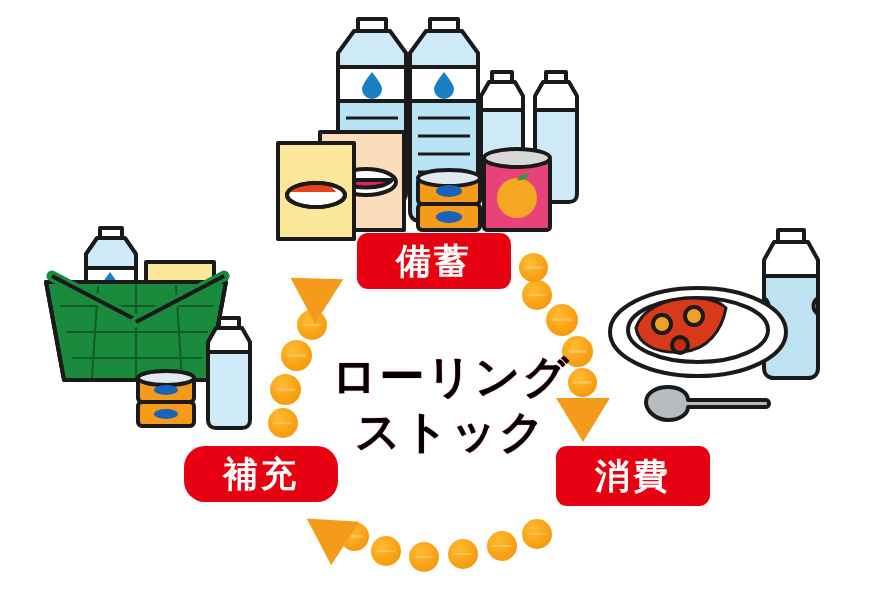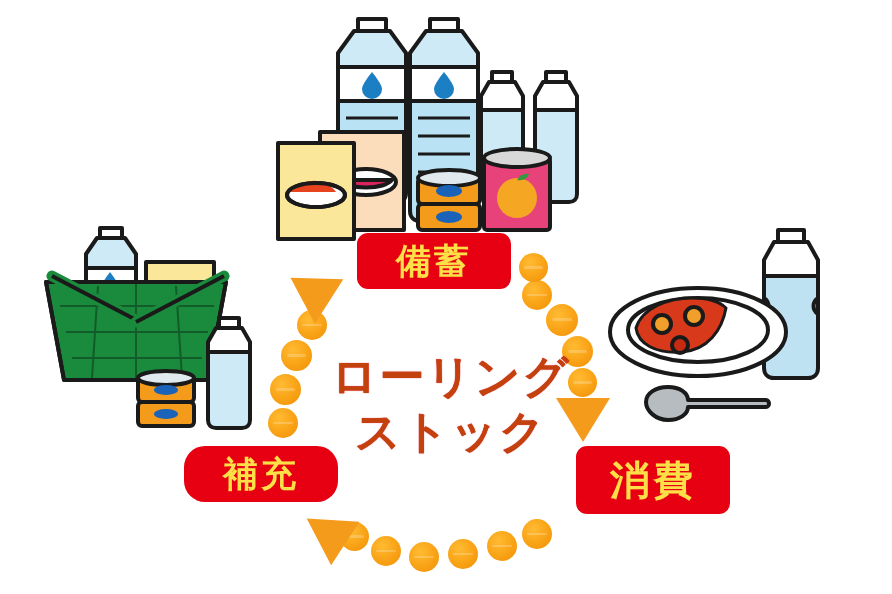--- a/index.html
+++ b/index.html
@@ -6,35 +6,35 @@
   body{width:892px;height:594px;overflow:hidden;
        font-family:"DejaVu Sans","Liberation Sans",sans-serif;}
   #stage{position:relative;width:892px;height:594px;background:#fff;}
   .abs{position:absolute;}
 
   
   .chip{
     position:absolute;
     background:#e60012;
     border-radius:11px;
-    color:#fde047;
+    color:#ffffff;
     font-weight:700;
     display:flex;align-items:center;justify-content:center;
     letter-spacing:3px;
     line-height:1;
     font-family:"DejaVu Sans","Liberation Sans",sans-serif;
   }
   #chip-stock{left:357px;top:233px;width:154px;height:56px;font-size:35px;}
   #chip-replenish{left:184px;top:446px;width:154px;height:56px;font-size:35px;border-radius:21px;}
-  #chip-consume{left:576px;top:446px;width:154px;height:68px;font-size:40px;}
+  #chip-consume{left:556px;top:446px;width:154px;height:60px;font-size:35px;}
 
   
   #center-title{
     position:absolute;left:296px;top:350px;width:310px;
-    text-align:center;color:#c2410c;font-weight:700;
+    text-align:center;color:#000000;font-weight:700;
     font-size:45px;line-height:1.22;letter-spacing:2px;
     font-family:"DejaVu Sans","Liberation Sans",sans-serif;
     text-shadow:0 0 1px #e2001a;
   }
   #center-title .l2{display:block;}
 
   
   .dot{position:absolute;border-radius:50%;
        background:radial-gradient(circle at 38% 33%, #ffbb33 0%, #f9a215 55%, #ef8f06 100%);}
   .dot:after{content:"";position:absolute;left:18%;right:18%;top:45%;height:9%;

